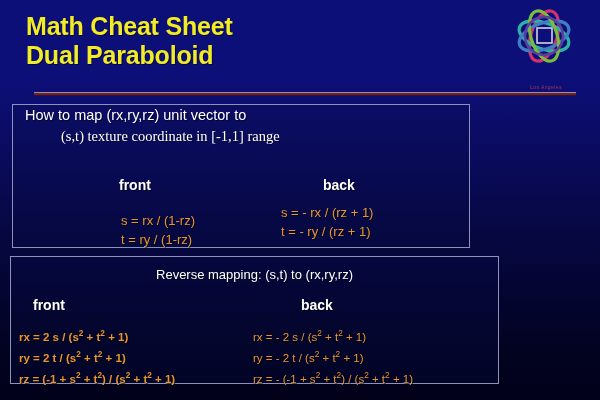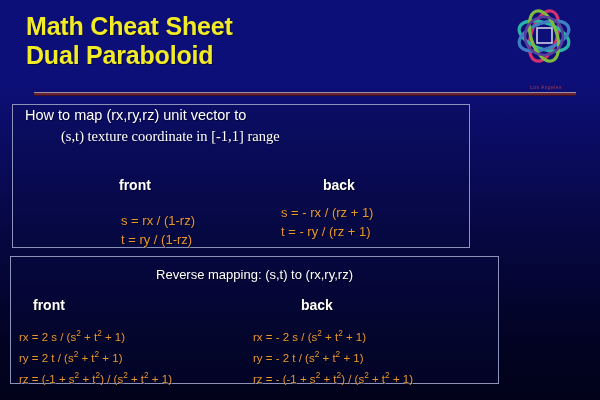--- a/index.html
+++ b/index.html
@@ -96,21 +96,21 @@
   #fwd-back-eq{left:268px;top:98px;}
 
   
   .rev-title{
     position:absolute;left:0;top:10px;width:487px;
     text-align:center;color:#ffffff;font-size:13px;
     text-shadow:1px 1px 0 rgba(0,0,0,.5);
   }
   #rev-front-head{left:22px;top:40px;}
   #rev-back-head{left:290px;top:40px;}
-  #rev-front-eq{left:8px;top:68px;}
+  #rev-front-eq{left:8px;top:68px;font-weight:bold;}
   #rev-back-eq{left:242px;top:68px;}
 </style>
 </head>
 <body>
 
 <div class="slide">
 
   <div class="title">
     <div>Math Cheat Sheet</div>
     <div>Dual Paraboloid</div>

